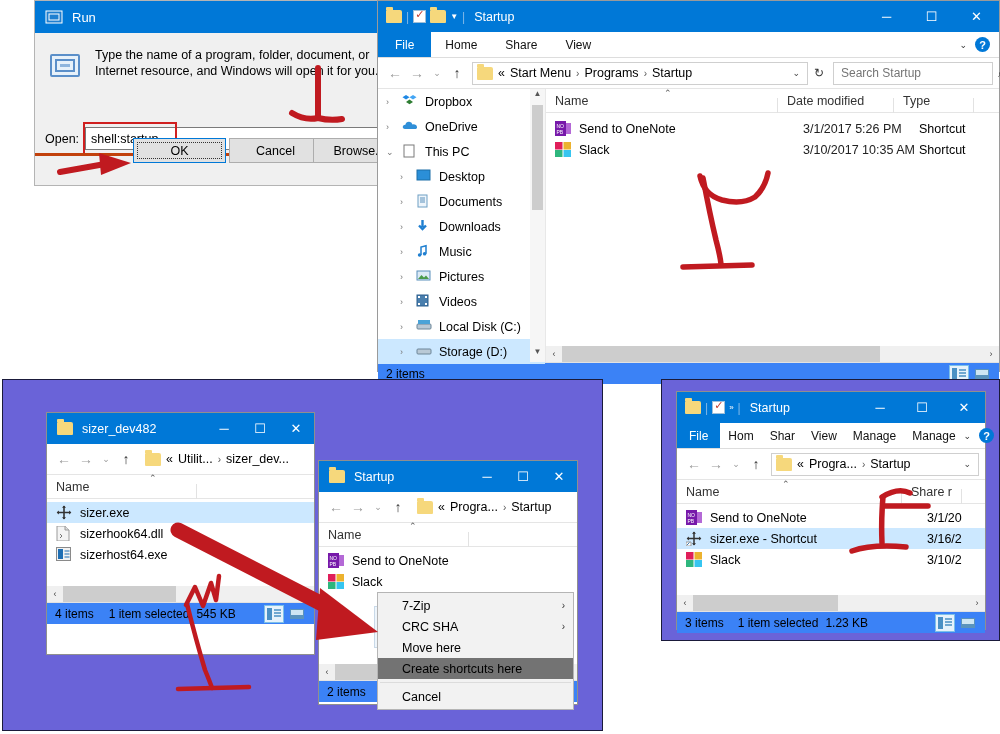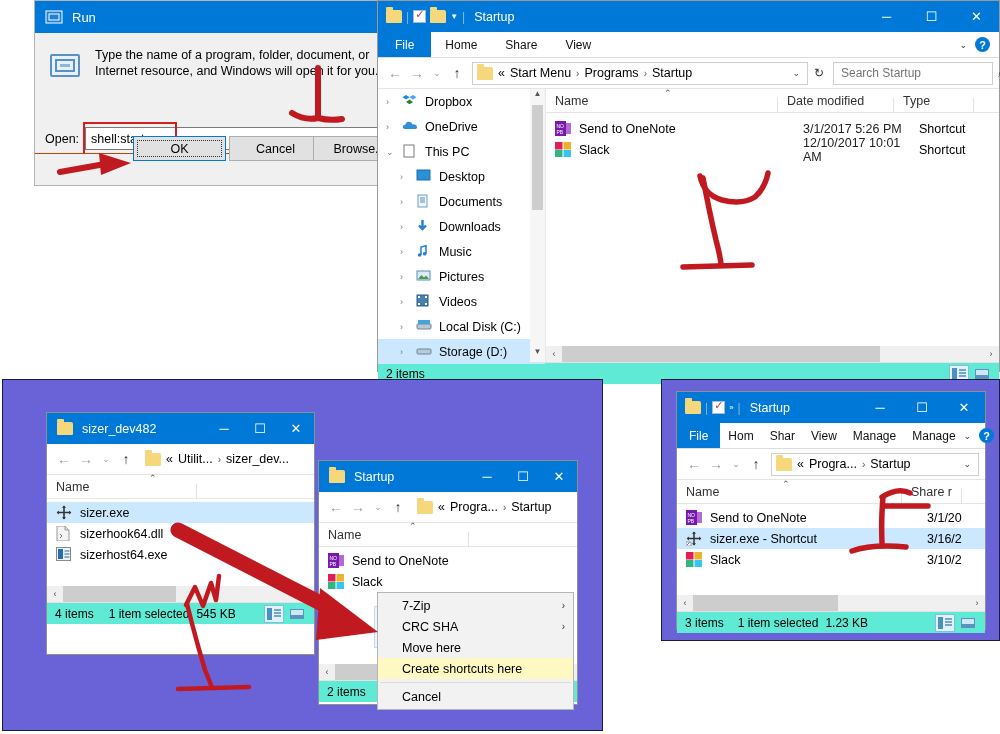--- a/index.html
+++ b/index.html
@@ -20,21 +20,21 @@
   #run-titlebar .tb-title { color:#fff; font-size:13px; margin-left:9px; }
   #run-close { margin-left:auto; width:44px; height:32px; display:flex; align-items:center; justify-content:center; color:#fff; font-size:16px; }
   #run-body { background:#f0f0f0; height:122px; position:relative; }
   #run-desc { position:absolute; left:60px; top:14px; width:300px; font-size:12.5px; line-height:16px; color:#000; }
   #run-appicon { position:absolute; left:14px; top:17px; width:32px; height:32px; }
   #run-openlabel { position:absolute; left:10px; top:99px; font-size:12.5px; }
   #run-combo { position:absolute; left:50px; top:94px; width:312px; height:23px; border:1px solid #7a7a7a; background:#fff; display:flex; align-items:center; }
   #run-input { border:0; outline:none; flex:1; font-family:"Liberation Sans", sans-serif; font-size:12.5px; padding-left:5px; background:transparent; height:21px; }
   #run-combo .chev { width:22px; text-align:center; color:#333; font-size:10px; }
   #run-redbox { position:absolute; left:48px; top:89px; width:94px; height:33px; border:2px solid #d02020; }
-  #run-footer { position:absolute; left:0; bottom:0; width:100%; height:32px; background:#f0f0f0; border-top:1px solid #c2410c; }
+  #run-footer { position:absolute; left:0; bottom:0; width:100%; height:32px; background:#f0f0f0; border-top:3px solid #c2410c; }
   .dlgbtn { position:absolute; top:-18px; height:25px; border:1px solid #adadad; background:#e1e1e1; font-size:12.5px;
             display:flex; align-items:center; justify-content:center; font-family:"Liberation Sans", sans-serif; }
   #run-ok { left:98px; width:93px; border:1px solid #0078d7; background:#e1e1e1; }
   #run-ok .inner { border:1px dotted #333; width:85px; height:17px; display:flex; align-items:center; justify-content:center; }
   #run-cancel { left:194px; width:93px; }
   #run-browse { left:278px; width:93px; }
 
   
   #explorer-top { left:377px; top:0; width:623px; height:372px; border:1px solid #9a9a9a; }
   .ex-title { height:31px; background:#0078d7; display:flex; align-items:center; }
@@ -80,40 +80,40 @@
   .colhdr .c { padding-left:9px; position:relative; }
   .colhdr .c:after { content:""; position:absolute; right:0; top:4px; height:15px; width:1px; background:#e2e2e2; }
   .sortcaret { position:absolute; font-size:9px; color:#555; }
   .frow { height:21px; display:flex; align-items:center; font-size:12.5px; }
   .frow.sel { background:#cce8ff; }
   .fico { width:17px; height:15px; margin-left:9px; margin-right:7px; position:relative; }
   .hscroll { position:absolute; left:0; bottom:0; width:100%; height:16px; background:#f0f0f0; display:flex; align-items:center; }
   .hscroll .ar { width:16px; text-align:center; font-size:9px; color:#444; }
   .hs-track { flex:1; height:16px; background:#f0f0f0; position:relative; }
   .hs-thumb { position:absolute; left:0; top:0; height:16px; background:#cdcdcd; }
-  .statusbar { height:22px; border-top:1px solid #e2e2e2; display:flex; align-items:center; font-size:12px; padding-left:8px; background:#5eead4; }
+  .statusbar { height:22px; border-top:1px solid #e2e2e2; display:flex; align-items:center; font-size:12px; padding-left:8px; background:#3b82f6; }
   .viewbtns { margin-left:auto; display:flex; gap:3px; padding-right:7px; }
   .vbtn { width:20px; height:18px; display:flex; align-items:center; justify-content:center; }
   .vbtn.on { border:1px solid #7cc0e8; background:#e6f2fb; }
 
   
   #panel-left { position:absolute; left:2px; top:379px; width:601px; height:352px; background:#6a63d8; border:1px solid #1a1a3a; }
   #panel-right { position:absolute; left:661px; top:379px; width:339px; height:262px; background:#6a63d8; border:1px solid #1a1a3a; }
 
   
   #win-sizer { left:46px; top:412px; width:269px; height:243px; border:1px solid #8f8f8f; }
   
   #win-mid { left:318px; top:460px; width:260px; height:245px; border:1px solid #8f8f8f; }
   
   #win-br { left:676px; top:391px; width:310px; height:239px; border:1px solid #8f8f8f; }
 
   .ctxmenu { position:absolute; left:377px; top:592px; width:197px; background:#f2f2f2; border:1px solid #b5b5b5; padding:2px 0; }
   .ctxitem { height:21px; display:flex; align-items:center; padding-left:24px; font-size:12.5px; }
   .ctxitem.bold { font-weight:bold; }
-  .ctxitem.hl { background:#fef9c3; }
+  .ctxitem.hl { background:#737373; }
   .ctxitem .sub { margin-left:auto; padding-right:8px; font-size:10px; color:#333; }
   .ctxsep { height:1px; background:#dcdcdc; margin:3px 2px; }
 
   .redmark { position:absolute; pointer-events:none; }
 </style>
 </head>
 <body>
 
 <div class="win" id="run-dialog">
   <div id="run-titlebar">
@@ -314,21 +314,21 @@
         <span>Shortcut</span>
       </div>
       <div class="frow">
         <span class="fico"><svg width="16" height="15" viewBox="0 0 16 15">
               <rect x="0" y="0" width="7.5" height="7.5" fill="#e01e5a"></rect>
               <rect x="8.5" y="0" width="7.5" height="7.5" fill="#ecb22e"></rect>
               <rect x="0" y="8" width="7.5" height="7" fill="#2eb67d"></rect>
               <rect x="8.5" y="8" width="7.5" height="7" fill="#36c5f0"></rect>
             </svg></span>
         <span style="width:224px;">Slack</span>
-        <span style="width:116px;color:#222;">12/10/2017 10:01 AM</span>
+        <span style="width:116px;color:#222;">3/10/2017 10:35 AM</span>
         <span>Shortcut</span>
       </div>
       <div class="hscroll">
         <span class="ar">‹</span>
         <div class="hs-track">
             <div class="hs-thumb" style="width:318px;"></div>
           </div>
         <span class="ar">›</span>
       </div>
     </div>

